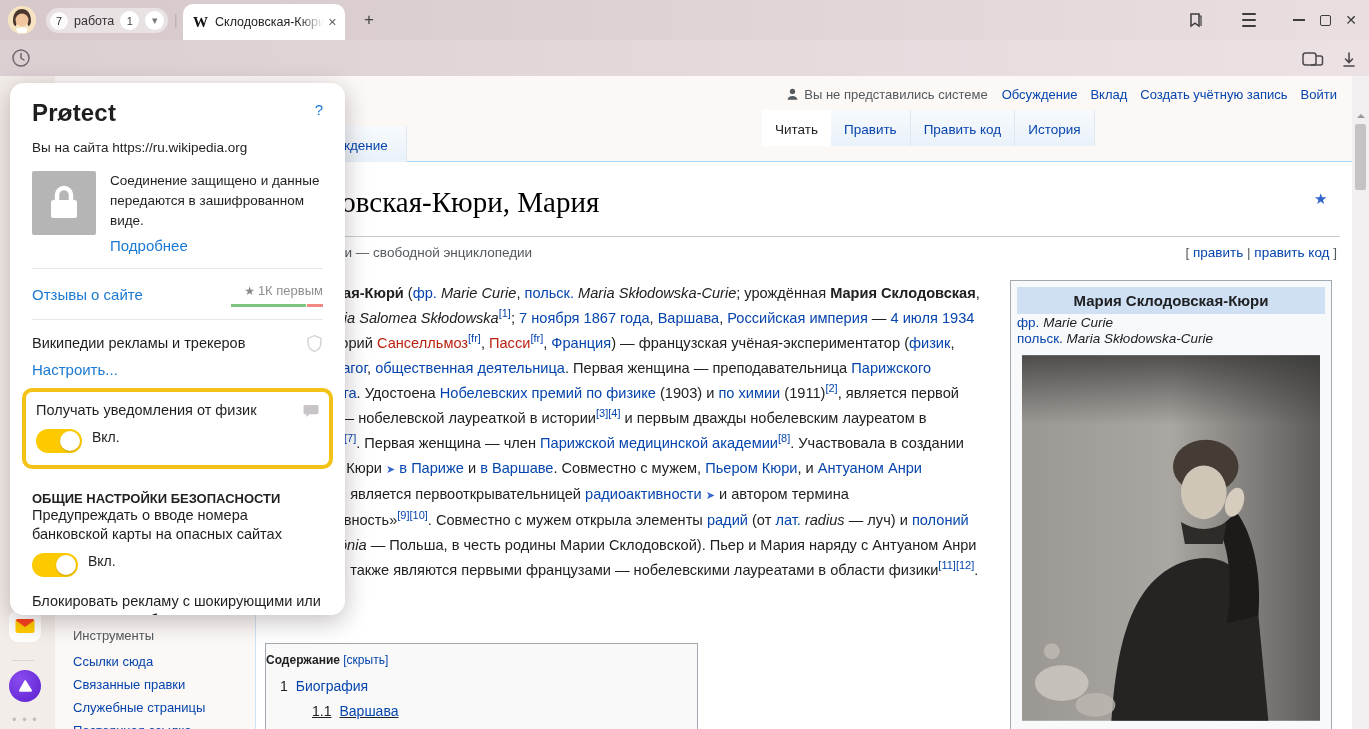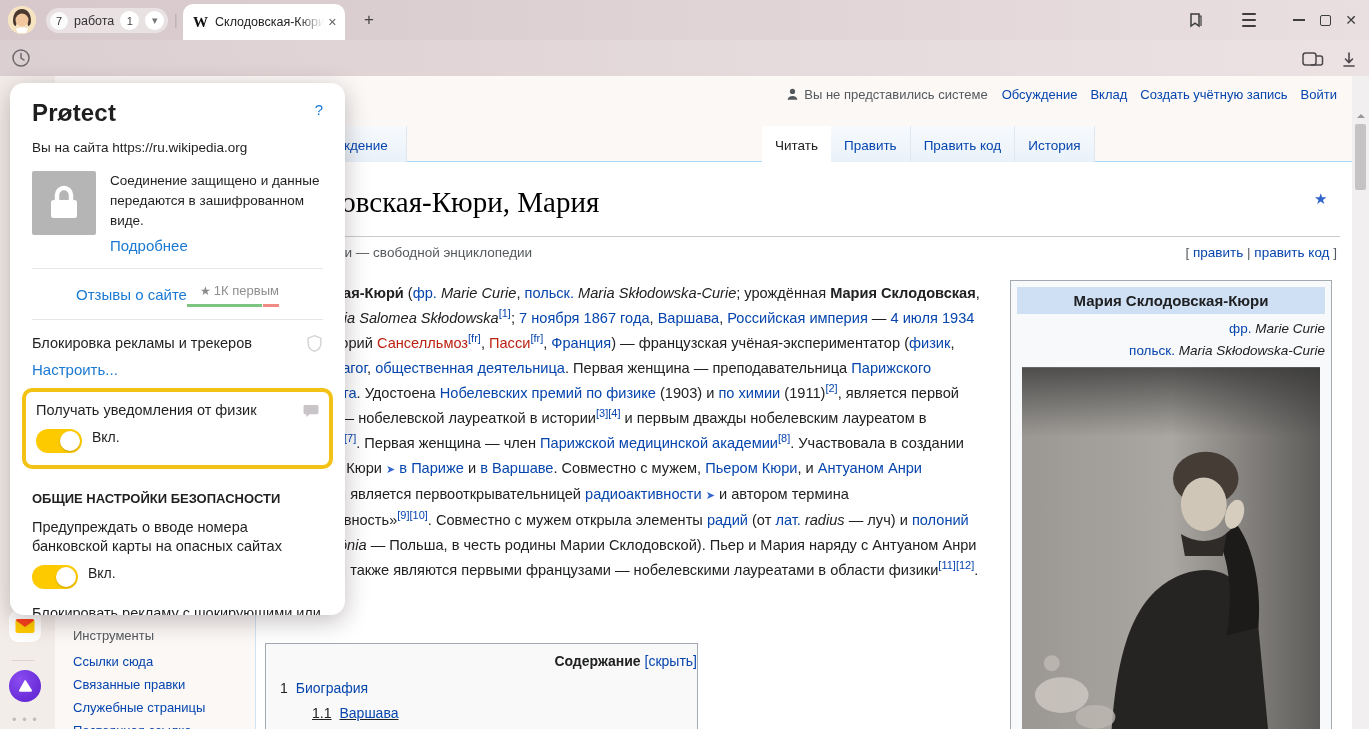--- a/index.html
+++ b/index.html
@@ -47,21 +47,21 @@
   .pp-title{font-size:24px;font-weight:700;color:#1f1f1f;letter-spacing:.2px}
   .slash-o{position:relative;display:inline-block}
   .slash-o::after{content:"";position:absolute;left:-2px;top:55%;width:17px;height:1.8px;background:#1f1f1f;transform:rotate(-38deg)}
   .pp-help{color:#1a79d2;font-size:15px;margin-top:2px}
   .pp-site{margin-top:13px;font-size:13.5px;color:#1f1f1f}
   .pp-conn{display:flex;margin-top:16px;gap:14px}
   .lockbox{width:64px;height:64px;background:#b5b5b5;border-radius:2px;flex:none;display:flex;align-items:center;justify-content:center}
   .pp-conn-txt{font-size:13.5px;line-height:20px;color:#1f1f1f}
   .pp-link{color:#1a79d2;font-size:15px}
   .pp-div{height:1px;background:#e8e6e7;margin:14px 0 0}
-  .pp-reviews{display:flex;justify-content:center;align-items:center;margin-top:12px}
+  .pp-reviews{display:flex;justify-content:space-between;align-items:center;margin-top:12px}
   .pp-rstars{text-align:right}
   .pp-rcount{font-size:13px;color:#8f8f8f}
   .pp-rcount .st{color:#8a8a8a;margin-right:3px;font-size:12px}
   .rbar{margin-top:5px;height:3px;width:92px;display:flex}
   .rbar .g{background:#7cc47f;width:76px}
   .rbar .r{background:#f08a83;width:16px;margin-left:1px}
   .pp-row{display:flex;justify-content:space-between;align-items:center;margin-top:14px}
   .pp-label{font-size:14.5px;color:#1f1f1f;line-height:19px}
   .ybox{border:4px solid #f2c216;border-radius:10px;margin:10px -10px 0;padding:9px 10px 12px}
   .toggle{width:46px;height:24px;border-radius:12px;background:#fdca00;position:relative;flex:none}
@@ -74,45 +74,45 @@
   .page{position:absolute;left:0;top:76px;width:1369px;height:653px;background:#fbf8f6}
   .rail{position:absolute;left:0;top:0;width:55px;height:100%;background:#f3ede9}
   .content-bg{position:absolute;left:255px;top:86px;right:17px;bottom:0;background:#fff}
   .vdiv{position:absolute;left:255px;top:86px;width:1px;bottom:0;background:#cfe3f5}
   .tabs-underline{position:absolute;left:55px;right:17px;top:85px;height:1px;background:#a7d7f9}
   .personal{position:absolute;right:32px;top:11px;display:flex;align-items:center;gap:14px;font-size:13px}
   .personal .notlog{color:#54595d;display:flex;align-items:center;gap:5px}
   .plink{color:#0645ad;text-decoration:none}
   .wtab{height:36px;display:flex;align-items:flex-end;justify-content:center;padding:0 13px 9px;font-size:13.5px;background:linear-gradient(#f7fafd,#e9f1f9);color:#0645ad;border-right:1px solid #dfe8f0}
   .wtab.active{background:#fff;color:#202122;border-right:none}
-  .wtabs{position:absolute;left:762px;top:50px;display:flex}
+  .wtabs{position:absolute;left:762px;top:34px;display:flex}
   .lefttab{position:absolute;left:291px;top:50px;width:116px}
   .searchbox{position:absolute;left:1073px;top:52px;width:267px;height:29px;border:1px solid #a2a9b1;border-radius:2px;background:#fff;display:flex;align-items:center}
   .searchbox input{border:none;outline:none;flex:1;font-size:13.5px;padding:0 6px 0 9px;color:#202122;font-family:"Liberation Sans",sans-serif;background:transparent}
   .searchbox input::placeholder{color:#72777d}
   .h1{position:absolute;left:265px;top:110px;font-family:"Liberation Serif",serif;font-size:29px;color:#000;font-weight:400}
   .star-top{position:absolute;left:1314px;top:114px;color:#36c;font-size:15px}
   .hrule{position:absolute;left:265px;right:29px;top:160px;height:1px;background:#c8ccd1}
   .subtitle{position:absolute;left:265px;top:169px;font-size:13.5px;color:#54595d}
   .editlinks{position:absolute;right:32px;top:169px;font-size:13.5px;color:#54595d}
   .editlinks a{color:#0645ad;text-decoration:none}
   .para{position:absolute;left:265px;top:205px;width:717px;font-size:14.6px;line-height:25px;color:#202122}
   .sg-l{color:#0645ad}.sg-r{color:#bb2211}.sg-b{font-weight:bold}.sg-i{font-style:italic}
   .sg-p{color:#36c;font-size:11px}
   sup.sg-s{color:#0645ad;font-size:11px;line-height:0}
   .toc{position:absolute;left:265px;top:567px;width:433px;height:170px;background:#f9f9f9;border:1px solid #a2a9b1;padding-top:9px}
-  .toc-title{text-align:right;font-size:14px;color:#202122}
+  .toc-title{text-align:left;font-size:12px;color:#202122}
   .toc-title b{font-weight:bold}
   .toc-title .hide{color:#0645ad}
   .toc-item{font-size:14px;margin-top:9px;color:#202122}
   .toc-num{margin-right:8px}
   .toc-link{color:#0645ad;text-decoration:none}
   .infobox{position:absolute;left:1010px;top:204px;width:322px;height:540px;background:#f8f9fa;border:1px solid #a2a9b1;padding:6px}
   .ib-title{background:#cfe0f5;text-align:center;font-weight:bold;font-size:15px;color:#202122;padding:5px 0}
-  .ib-line{text-align:right;font-size:13.5px;margin-top:7px;color:#202122}
+  .ib-line{text-align:left;font-size:13.5px;margin-top:1px;color:#202122}
   .ib-line .lg{color:#0645ad}
   .ib-line .nm{font-style:italic}
   .ib-photo{margin:8px auto 0;width:298px;height:368px;display:block}
   .tools-head{position:absolute;left:73px;top:552px;font-size:13px;color:#54595d}
   .tools{position:absolute;left:73px;top:578px;display:flex;flex-direction:column;gap:8px}
   .slink{font-size:13px;color:#0645ad;text-decoration:none}
   .railico{position:absolute;display:flex;align-items:center;justify-content:center}
   .rail-div{position:absolute;left:12px;top:584px;width:22px;height:1px;background:#ddd4d0}
   .rail-dots{position:absolute;left:12px;top:636px;color:#c2bcbe;font-size:13px;letter-spacing:1px}
   .scrollbar{position:absolute;right:0;top:0;width:17px;height:100%;background:#f2eff0}
@@ -357,42 +357,42 @@
       <span class="pp-rstars">
         <span class="pp-rcount"><span class="st">★</span><span>1К первым</span></span>
         <span class="rbar">
             <span class="g"></span>
             <span class="r"></span>
           </span>
       </span>
     </div>
     <div class="pp-div" style="margin-top:12px"></div>
     <div class="pp-row">
-      <span class="pp-label">Блокировка рекламы и трекеров</span>
+      <span class="pp-label">Википедии рекламы и трекеров</span>
       <svg width="17" height="19" viewBox="0 0 24 26">
           <path d="M12 2l9 3.4v7.1c0 5.6-3.8 9.6-9 11.5-5.2-1.9-9-5.9-9-11.5V5.4z" fill="none" stroke="#d6d1d3" stroke-width="2"></path>
         </svg>
     </div>
     <div class="pp-link" style="margin-top:8px">Настроить...</div>
     <div class="ybox">
       <div class="pp-row" style="margin-top:0">
         <span class="pp-label">Получать уведомления от физик</span>
         <svg width="16" height="14" viewBox="0 0 17 15">
             <path d="M2 1h13a1.5 1.5 0 0 1 1.5 1.5v7A1.5 1.5 0 0 1 15 11H7l-3.5 3v-3H2A1.5 1.5 0 0 1 .5 9.5v-7A1.5 1.5 0 0 1 2 1z" fill="#c9c4c7"></path>
           </svg>
       </div>
       <div class="tgrow">
         <span class="toggle">
             <span class="knob"></span>
           </span>
         <span class="tglabel">Вкл.</span>
       </div>
     </div>
     <div class="pp-sec">ОБЩИЕ НАСТРОЙКИ БЕЗОПАСНОСТИ</div>
-    <div class="pp-label" style="margin-top:12px">Предупреждать о вводе номера банковской карты на опасных сайтах</div>
+    <div class="pp-label" style="">Предупреждать о вводе номера банковской карты на опасных сайтах</div>
     <div class="tgrow">
       <span class="toggle">
           <span class="knob"></span>
         </span>
       <span class="tglabel">Вкл.</span>
     </div>
     <div class="pp-label" style="margin-top:15px">Блокировать рекламу с шокирующими или неприятными изображениями</div>
   </div>
 
 </div>

